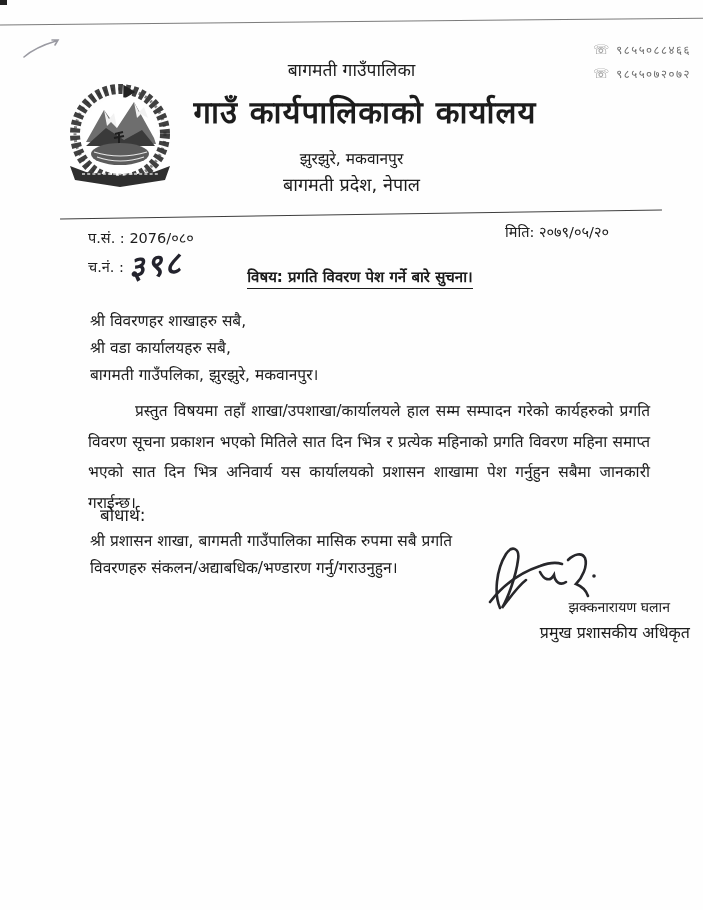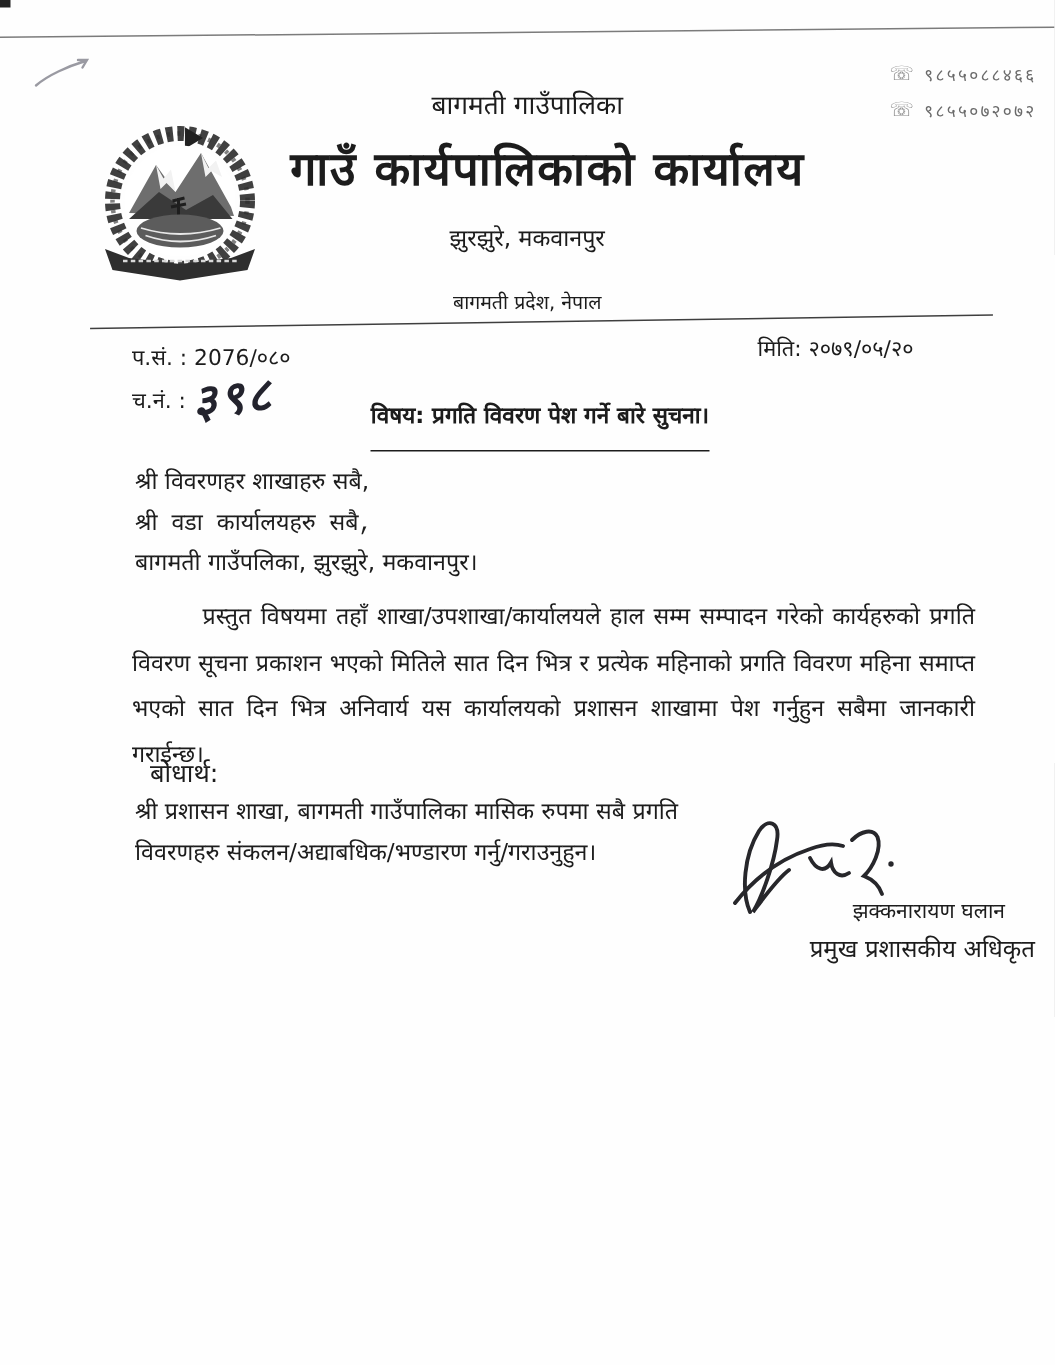--- a/index.html
+++ b/index.html
@@ -22,45 +22,45 @@
   }
   .corner-dot{left:0;top:0;width:7px;height:5px;background:#222;}
   
   .phone-row{right:12px;display:flex;align-items:center;gap:7px;justify-content:flex-end;}
   .phone-icon{font-size:13px;color:#8a8a8a;line-height:1;}
   .phone-num{font-size:11.5px;letter-spacing:1.5px;color:#6a6a6a;}
   
   .muni{left:0;top:57px;width:100%;text-align:center;font-size:17.5px;font-weight:normal;}
   .office{left:40px;top:90px;width:650px;text-align:center;font-size:31px;font-weight:bold;letter-spacing:1px;}
   .addr1{left:0;top:147px;width:100%;text-align:center;font-size:15.5px;}
-  .addr2{left:0;top:172px;width:100%;text-align:center;font-size:13px;margin-top:20px;}
+  .addr2{left:0;top:172px;width:100%;text-align:center;font-size:18px;}
   .divider{
     left:60px;top:214px;width:602px;height:0;
     border-top:1.7px solid #3f3f3f;
     transform:rotate(-0.85deg);
   }
   
   .meta{font-size:14.5px;}
   .ref{left:88px;top:227px;}
   .date{left:505px;top:221px;}
   .chalani-label{left:88px;top:256px;}
   .chalani-value{
     left:128px;top:243px;
     font-size:31px;font-style:italic;font-weight:bold;
     color:#23232d;transform:rotate(-6deg);
     letter-spacing:2px;
   }
   .subject{
     left:150px;top:266px;width:420px;text-align:center;
     font-size:15px;font-weight:bold;
   }
-  .subject span{border-bottom:1.5px solid #1c1c1c;padding-bottom:14px;}
+  .subject span{border-bottom:1.5px solid #1c1c1c;padding-bottom:2px;}
   
   .recipient{left:90px;font-size:15.5px;}
-  .r0{top:309px;} .r1{top:336px;font-family:Liberation Mono, monospace;} .r2{top:363px;}
+  .r0{top:309px;} .r1{top:336px;} .r2{top:363px;}
   
   .body-par{
     left:88px;top:396px;width:562px;
     font-size:15.5px;line-height:30.5px;
     text-align:justify;text-indent:47px;
   }
   
   .cc-label{left:100px;top:503px;font-size:17px;}
   .cc-line1{left:90px;top:529px;font-size:15.5px;}
   .cc-line2{left:90px;top:556px;font-size:15.5px;}

